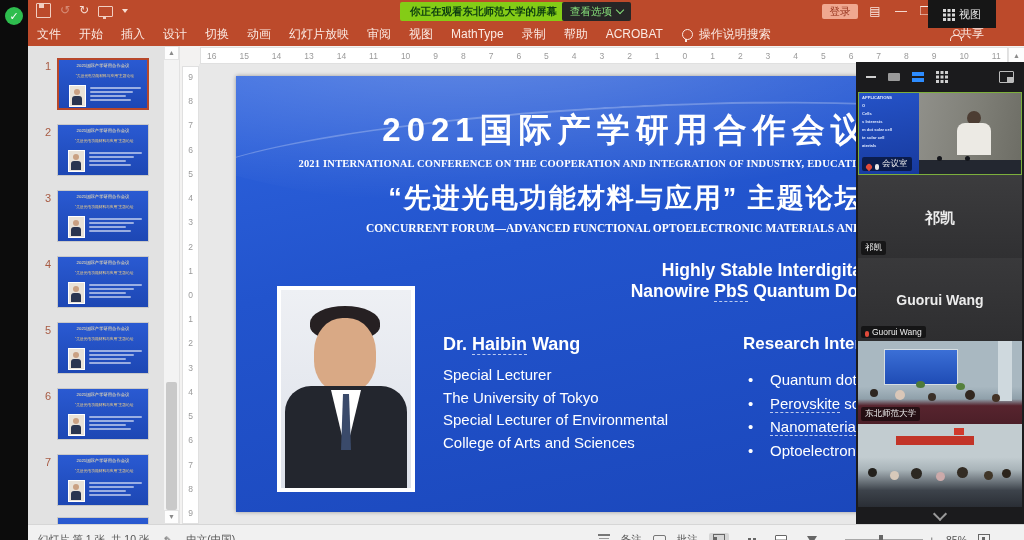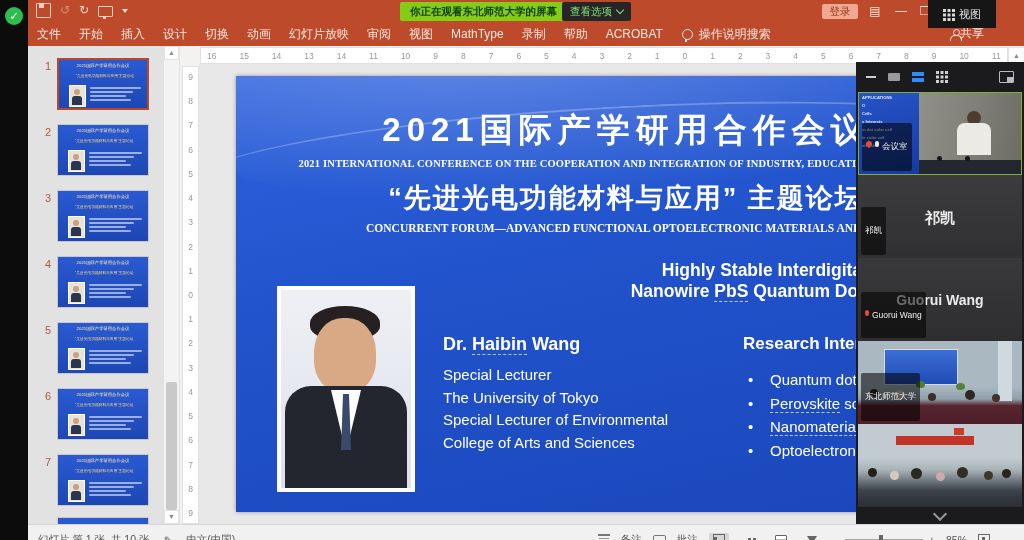--- a/index.html
+++ b/index.html
@@ -167,22 +167,22 @@
   .mini-slide{position:absolute;left:0;top:0;width:60px;height:100%;
     background:linear-gradient(170deg,#2553c8,#173a9e);color:#dfe9ff;padding:2px 0 0 3px;box-sizing:border-box;}
   .mini-slide span{display:block;font-size:6px;transform:scale(.68);transform-origin:left top;
     white-space:nowrap;font-weight:bold;line-height:8px;}
   .vid1{position:absolute;left:60px;top:0;width:103px;height:100%;
     background:linear-gradient(100deg,#90908a 0%,#7e7e76 55%,#6c6c64 100%);}
   .v-head{position:absolute;left:48px;top:18px;width:14px;height:14px;border-radius:50%;background:#4c3d33;}
   .v-shirt{position:absolute;left:38px;top:30px;width:34px;height:32px;border-radius:8px 8px 0 0;background:#eceae4;}
   .v-podium{position:absolute;left:0;bottom:0;width:100%;height:14px;background:#232730;}
   .v-podium:before{content:"";position:absolute;left:18px;top:-4px;width:5px;height:5px;border-radius:50%;background:#15171c;box-shadow:28px 0 #15171c;}
-  .tile-label{position:absolute;left:3px;bottom:3px;display:flex;align-items:flex-start;gap:3px;
-    background:rgba(0,0,0,.55);padding:18px 4px;border-radius:2px;color:#eee;font-size:8.5px;white-space:nowrap;}
+  .tile-label{position:absolute;left:3px;bottom:3px;display:flex;align-items:flex-end;gap:3px;
+    background:rgba(0,0,0,.55);padding:1px 4px;border-radius:2px;color:#eee;font-size:8.5px;white-space:nowrap;}
   .pin-i{width:6px;height:6px;border-radius:50% 50% 50% 0;background:#e04a3a;transform:rotate(-45deg);}
   .mic-i{width:4px;height:6px;border-radius:2px;background:#e8e8e8;position:relative;}
   .mic-i.red{background:#e04a3a;}
   .ctr-name{position:absolute;left:0;right:0;top:34px;text-align:center;color:#ececec;font-size:15px;font-weight:bold;}
   
   .room4{position:absolute;inset:0;background:linear-gradient(#a9b8c1 55%,#8fa0aa 70%,#57242e 78%,#4c1f28 100%);}
   .r4-screen{position:absolute;left:26px;top:8px;width:72px;height:34px;background:linear-gradient(#3b6fd6,#1f4cb5);border:1px solid #d5dde2;}
   .r4-col{position:absolute;right:10px;top:0;width:14px;height:60px;background:#cfd9de;}
   .r4-heads{position:absolute;left:12px;top:48px;width:8px;height:8px;border-radius:50%;background:#2e2620;
     box-shadow:26px 2px 0 1px #d9c7b8,58px 4px 0 0 #3a3028,96px 2px 0 1px #31271f,122px 5px 0 0 #433225;}

